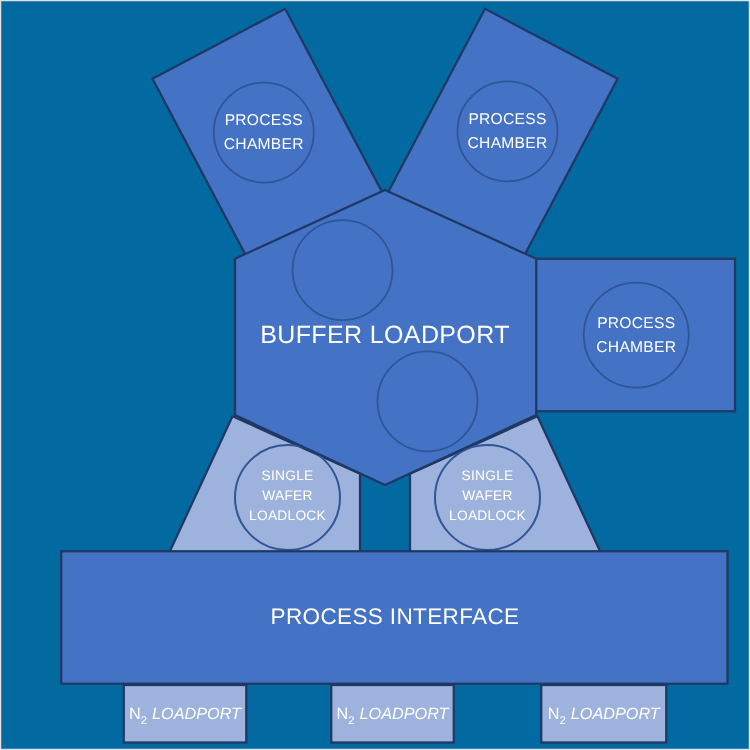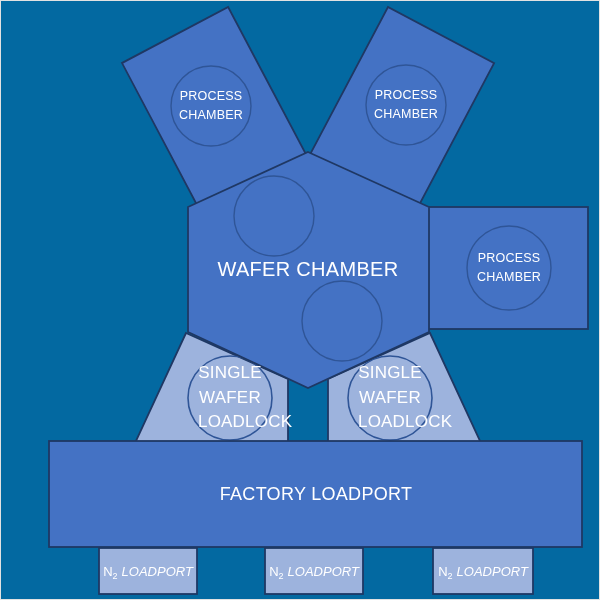--- a/index.html
+++ b/index.html
@@ -15,21 +15,21 @@
   .stage svg { position: absolute; left: 0; top: 0; }
   .lbl {
     position: absolute;
     transform: translate(-50%, -50%);
     text-align: center;
     color: #ffffff;
     -webkit-user-select: none;
     user-select: none;
   }
   .lbl-pc   { font-size: 12.5px; width: 82px;  line-height: 1.5;  letter-spacing: 0.2px; }
-  .lbl-ll   { font-size: 17px;   width: 64px;  line-height: 1.45; letter-spacing: 0.2px; }
+  .lbl-ll   { font-size: 11px;   width: 64px;  line-height: 1.45; letter-spacing: 0.2px; }
   .lbl-buf  { font-size: 20px;   white-space: nowrap; letter-spacing: 0.3px; }
   .lbl-fi   { font-size: 18px;   white-space: nowrap; letter-spacing: 0.3px; }
   .lbl-lp   { font-size: 13px;   white-space: nowrap; }
   .lbl-lp sub { font-size: 9px; line-height: 0; }
   .lbl-lp .lp-name { margin-left: 4px; font-style: italic; }
 </style>
 </head>
 <body>
 
 <div class="stage">
@@ -61,27 +61,27 @@
 
     <rect x="49" y="441" width="533" height="106" stroke-width="1.8" fill="#4472C4" stroke="#1F3864"></rect>
   </svg>
 
   <div class="lbl lbl-pc" style="left:211px; top:106px;">PROCESS CHAMBER</div>
 
   <div class="lbl lbl-pc" style="left:406px; top:105px;">PROCESS CHAMBER</div>
 
   <div class="lbl lbl-pc" style="left:509px; top:268px;">PROCESS CHAMBER</div>
 
-  <div class="lbl lbl-buf" style="left:308px; top:269px;">WAFER CHAMBER</div>
+  <div class="lbl lbl-buf" style="left:308px; top:269px;">BUFFER LOADPORT</div>
 
   <div class="lbl lbl-ll" style="left:230px; top:398px;">SINGLE WAFER LOADLOCK</div>
 
   <div class="lbl lbl-ll" style="left:390px; top:398px;">SINGLE WAFER LOADLOCK</div>
 
-  <div class="lbl lbl-fi" style="left:316px; top:494px;">FACTORY LOADPORT</div>
+  <div class="lbl lbl-fi" style="left:316px; top:494px;">PROCESS INTERFACE</div>
 
   <div class="lbl lbl-lp" style="left:148px; top:571px;">
     <span>N</span><sub>2</sub><span class="lp-name">LOADPORT</span>
   </div>
 
   <div class="lbl lbl-lp" style="left:314px; top:571px;">
     <span>N</span><sub>2</sub><span class="lp-name">LOADPORT</span>
   </div>
 
   <div class="lbl lbl-lp" style="left:483px; top:571px;">

